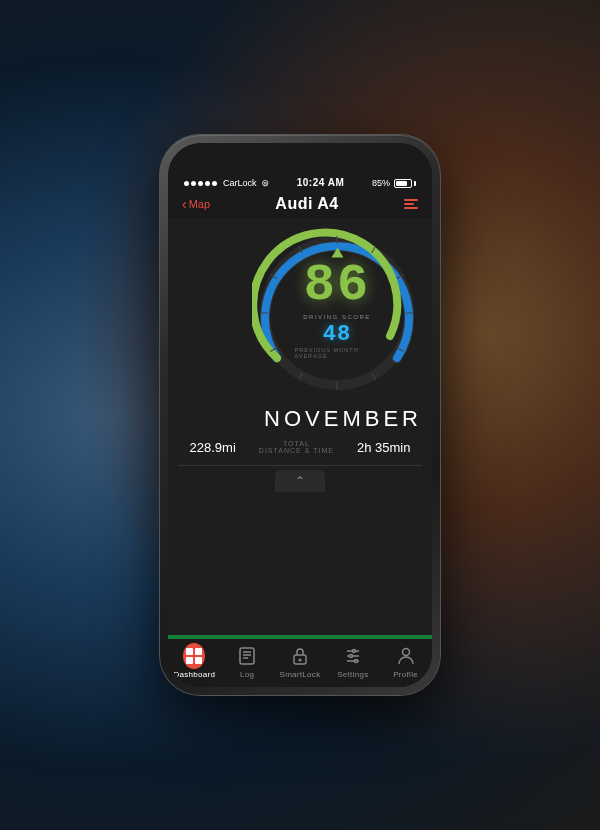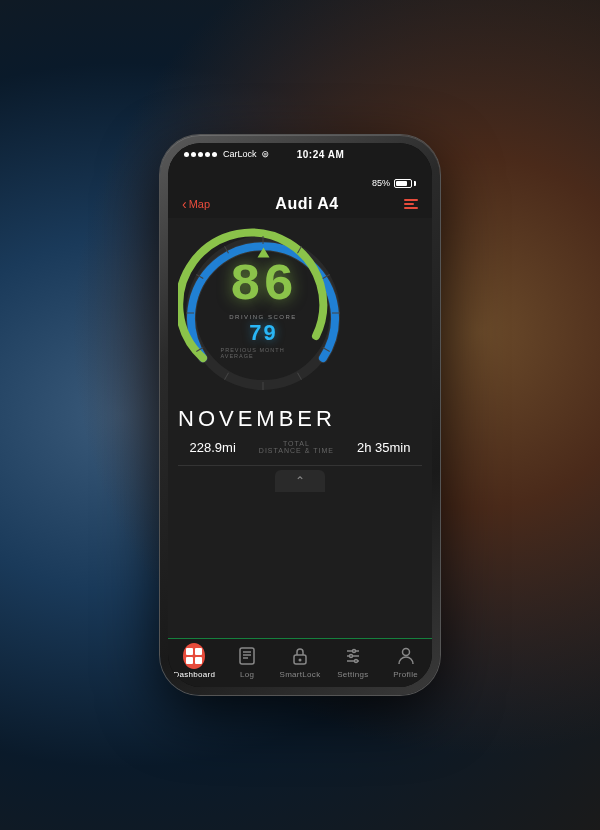--- a/index.html
+++ b/index.html
@@ -63,21 +63,21 @@
       border-radius: 33px;
       overflow: hidden;
       display: flex;
       flex-direction: column;
     }
 
     
     .status-bar {
       display: flex;
       justify-content: space-between;
-      align-items: flex-start;
+      align-items: flex-end;
       padding: 6px 16px 2px;
       font-size: 9px;
       color: #fff;
       background: #1a1a1a;
       flex-shrink: 0;
     }
 
     .status-dots {
       display: flex;
       gap: 2px;
@@ -174,21 +174,21 @@
       background: #e74c3c;
       border-radius: 1px;
     }
     .nav-menu-line:nth-child(2) { width: 10px; }
 
     
     .main-content {
       flex: 1;
       display: flex;
       flex-direction: column;
-      align-items: flex-start;
+      align-items: flex-end;
       padding: 10px 10px 0;
       background: #1e1e1e;
       overflow: hidden;
     }
 
     
     .gauge-container {
       position: relative;
       width: 170px;
       height: 170px;
@@ -312,21 +312,21 @@
     }
     .expand-chevron {
       color: #888;
       font-size: 12px;
     }
 
     
     .tab-bar {
       display: flex;
       background: #1a1a1a;
-      border-top: 1px solid #15803d;
+      border-top: 4px solid #15803d;
       padding: 6px 0 8px;
       flex-shrink: 0;
     }
     .tab-item {
       flex: 1;
       display: flex;
       flex-direction: column;
       align-items: center;
       gap: 3px;
       cursor: pointer;
@@ -443,21 +443,21 @@
               <line x1="85" y1="16" x2="85" y2="8" transform="rotate(240 85 85)"></line>
               <line x1="85" y1="16" x2="85" y2="8" transform="rotate(270 85 85)"></line>
               <line x1="85" y1="16" x2="85" y2="8" transform="rotate(300 85 85)"></line>
               <line x1="85" y1="16" x2="85" y2="8" transform="rotate(330 85 85)"></line>
             </g>
           </svg>
           <div class="gauge-center">
             <div class="score-triangle"></div>
             <div class="score-value">86</div>
             <div class="score-label">DRIVING SCORE</div>
-            <div class="prev-score">79</div>
+            <div class="prev-score">48</div>
             <div class="prev-label">PREVIOUS MONTH AVERAGE</div>
           </div>
         </div>
 
         <div class="month-section">
           <div class="month-name">NOVEMBER</div>
         </div>
 
         <div class="stats-row">
           <div class="stat-item">

